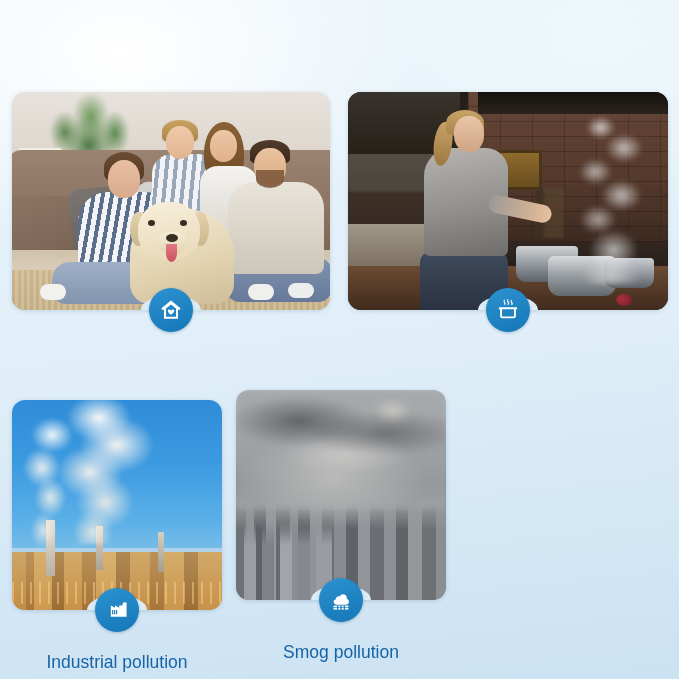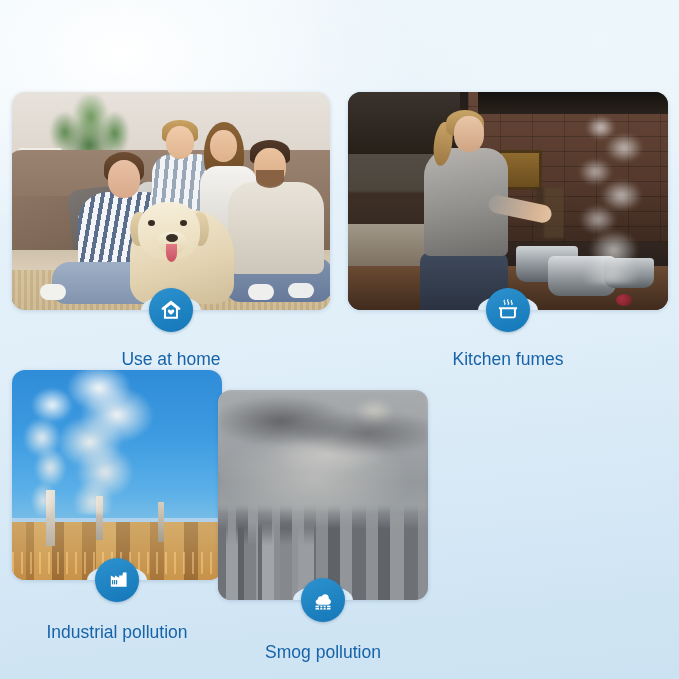--- a/index.html
+++ b/index.html
@@ -75,22 +75,22 @@
     font-family:"Liberation Sans", sans-serif;
   }
 
   
   .card-home   { left:12px;  top:92px;  width:318px; height:218px; }
   .card-kitchen{ left:348px; top:92px;  width:320px; height:218px; }
   .card-home .icon-badge, .card-kitchen .icon-badge{ bottom:-22px; }
   .card-home .caption, .card-kitchen .caption{ bottom:-60px; }
 
   
-  .card-industrial{ left:12px;  top:370px; width:210px; height:210px; }
-  .card-smog      { left:218px; top:390px; width:210px; height:210px; }
+  .card-industrial{ left:12px;  top:400px; width:210px; height:210px; }
+  .card-smog      { left:236px; top:390px; width:210px; height:210px; }
   .card-volcanic  { left:458px; top:390px; width:210px; height:210px; }
   .card-industrial .icon-badge,
   .card-smog .icon-badge,
   .card-volcanic .icon-badge{ bottom:-22px; }
   .card-industrial .caption,
   .card-smog .caption,
   .card-volcanic .caption{ bottom:-63px; }
 
   
   
@@ -581,21 +581,20 @@
         <div class="hm-sock-c"></div>
       </div>
       <div class="notch"></div>
     </div>
     <div class="icon-badge">
       <svg width="26" height="26" viewBox="0 0 24 24" aria-hidden="true">
         <path d="M12 3.2 3.4 10.2v1.6h2.1V20h12.9v-8.2h2.1v-1.6L12 3.2Zm4.6 15.1H7.4v-7.6L12 6.9l4.6 3.8v7.6Z" fill="#ffffff"></path>
         <path d="M12 16.4c-1.9-1.4-3-2.3-3-3.4 0-.8.6-1.4 1.4-1.4.5 0 1 .3 1.3.7l.3.4.3-.4c.3-.4.8-.7 1.3-.7.8 0 1.4.6 1.4 1.4 0 1.1-1.1 2-3 3.4Z" fill="#ffffff"></path>
       </svg>
     </div>
-    <div class="caption">Use at home</div>
   </div>
 
   <div class="card card-kitchen">
     <div class="photo">
       <div class="photo-inner scene-kitchen">
         <div class="kt-brick"></div>
         <div class="kt-hood"></div>
         <div class="kt-window"></div>
         <div class="kt-cab"></div>
         <div class="kt-frame"></div>
@@ -617,21 +616,20 @@
       <div class="notch"></div>
     </div>
     <div class="icon-badge">
       <svg width="26" height="26" viewBox="0 0 24 24" aria-hidden="true">
         <path d="M8.6 2.4c-.9.9-.9 1.9-.3 2.7.4.6.5 1-.1 1.7l1 .6c.9-1 .8-2-.1-2.9-.4-.5-.4-.9.2-1.5l-.7-.6Z" fill="#ffffff"></path>
         <path d="M11.9 1.8c-1 1-1 2.1-.3 3 .5.7.5 1.2-.2 2l1.1.6c1-1.2.9-2.3-.1-3.3-.4-.5-.4-1 .2-1.7l-.7-.6Z" fill="#ffffff"></path>
         <path d="M15.2 2.6c-.9.9-.9 1.9-.3 2.7.4.6.5 1-.1 1.7l1 .6c.9-1 .8-2-.1-2.9-.4-.5-.4-.9.2-1.5l-.7-.6Z" fill="#ffffff"></path>
         <path d="M3.6 9.4v1.8h1.1v6.3c0 1.2 1 2.1 2.1 2.1h10.4c1.2 0 2.1-.9 2.1-2.1v-6.3h1.1V9.4H3.6Zm13.9 8.1c0 .3-.2.5-.5.5H7c-.3 0-.5-.2-.5-.5v-6.3h11v6.3Z" fill="#ffffff"></path>
       </svg>
     </div>
-    <div class="caption">Kitchen fumes</div>
   </div>
 
   <div class="card card-industrial">
     <div class="photo">
       <div class="photo-inner scene-industrial">
         <div class="ind-city"></div>
         <div class="ind-glow"></div>
         <div class="ind-lights"></div>
         <div class="ind-stack-a"></div>
         <div class="ind-stack-b"></div>

